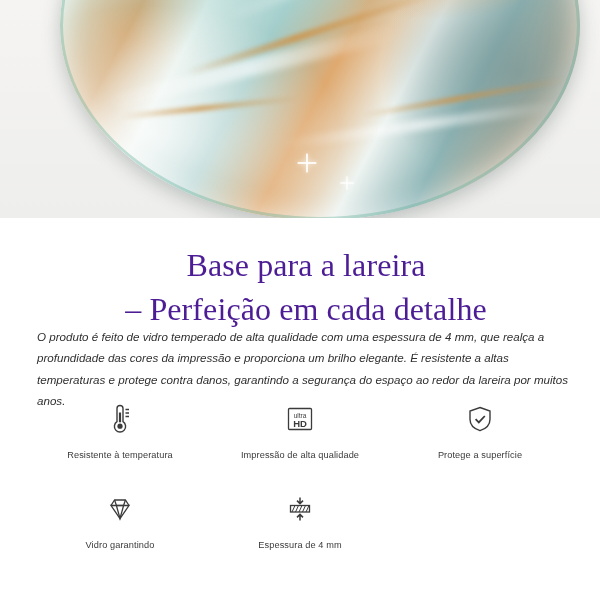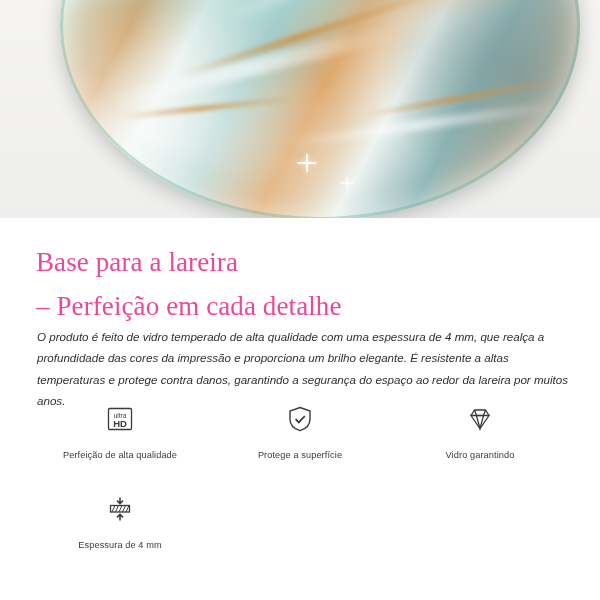--- a/index.html
+++ b/index.html
@@ -107,25 +107,26 @@
   .sp1 { left: 296px; top: 152px; transform: scale(.85); }
   .sp2 { left: 336px; top: 172px; transform: scale(.6); }
 
   
   .headline {
     position: absolute;
     left: 36px;
     top: 228px;
     width: 540px;
     font-family: "Liberation Serif", serif;
-    font-size: 27px;
+    font-size: 32px;
     line-height: 32px;
-    color: #ec4899;
+    color: #4c1d95;
     font-weight: 400;
     letter-spacing: .1px;
+    text-align: center;
   }
   .headline .line2 { display: block; margin-top: 12px; }
 
   
   .body-copy {
     position: absolute;
     left: 37px;
     top: 314px;
     width: 532px;
     font-size: 11.6px;
@@ -191,30 +192,41 @@
 
   <h1 class="headline">
     <span>Base para a lareira</span>
     <span class="line2">– Perfeição em cada detalhe</span>
   </h1>
 
   <p class="body-copy">O produto é feito de vidro temperado de alta qualidade com uma espessura de 4 mm, que realça a profundidade das cores da impressão e proporciona um brilho elegante. É resistente a altas temperaturas e protege contra danos, garantindo a segurança do espaço ao redor da lareira por muitos anos.</p>
 
   <div class="features">
 
+    <div class="feature">
+      <div class="ico">
+        <svg width="40" height="40" viewBox="0 0 40 40" fill="none" stroke="#3b3b3b" stroke-width="1.4">
+          <path d="M17 9.5a3 3 0 0 1 6 0v13.2a5.6 5.6 0 1 1-6 0z"></path>
+          <path d="M20 13.5v9.8" stroke-width="2.2"></path>
+          <circle cx="20" cy="27.2" r="2.6" fill="#3b3b3b" stroke="none"></circle>
+          <path d="M25.5 10.5h3.5M25.5 14h3.5M25.5 17.5h3.5"></path>
+        </svg>
+      </div>
+      <div class="cap">Resistente à temperatura</div>
+    </div>
 
     <div class="feature">
       <div class="ico">
         <svg width="40" height="40" viewBox="0 0 40 40" fill="none" stroke="#3b3b3b" stroke-width="1.3">
           <rect x="8.5" y="9.5" width="23" height="21" rx="1"></rect>
           <text x="20" y="19" font-family="Liberation Sans, sans-serif" font-size="6.5" fill="#3b3b3b" stroke="none" text-anchor="middle">ultra</text>
           <text x="20" y="27.5" font-family="Liberation Sans, sans-serif" font-size="9.5" font-weight="bold" fill="#3b3b3b" stroke="none" text-anchor="middle">HD</text>
         </svg>
       </div>
-      <div class="cap">Perfeição de alta qualidade</div>
+      <div class="cap">Impressão de alta qualidade</div>
     </div>
 
     <div class="feature">
       <div class="ico">
         <svg width="40" height="40" viewBox="0 0 40 40" fill="none" stroke="#3b3b3b" stroke-width="1.4">
           <path d="M20 8.5l10 3.6v8.2c0 6-4.3 9.6-10 11.4-5.7-1.8-10-5.4-10-11.4v-8.2z"></path>
           <path d="M15.6 20.2l3.2 3.2 6-6.4" stroke-width="1.8"></path>
         </svg>
       </div>
       <div class="cap">Protege a superfície</div>

